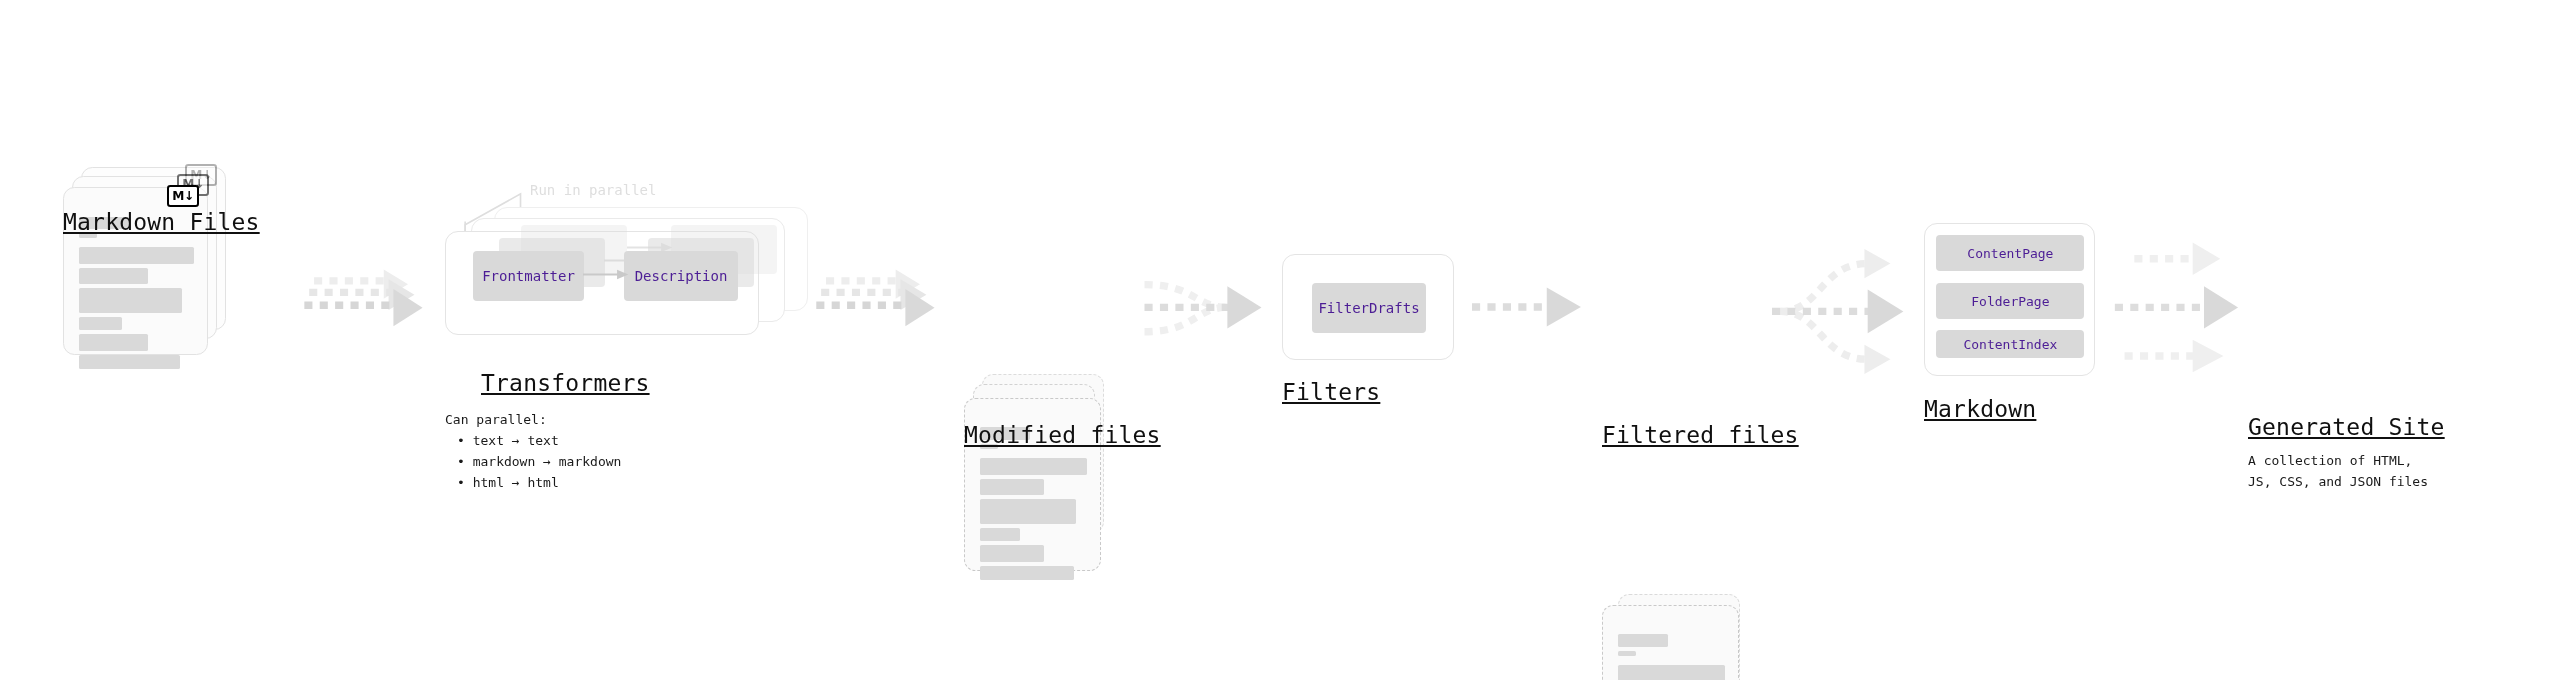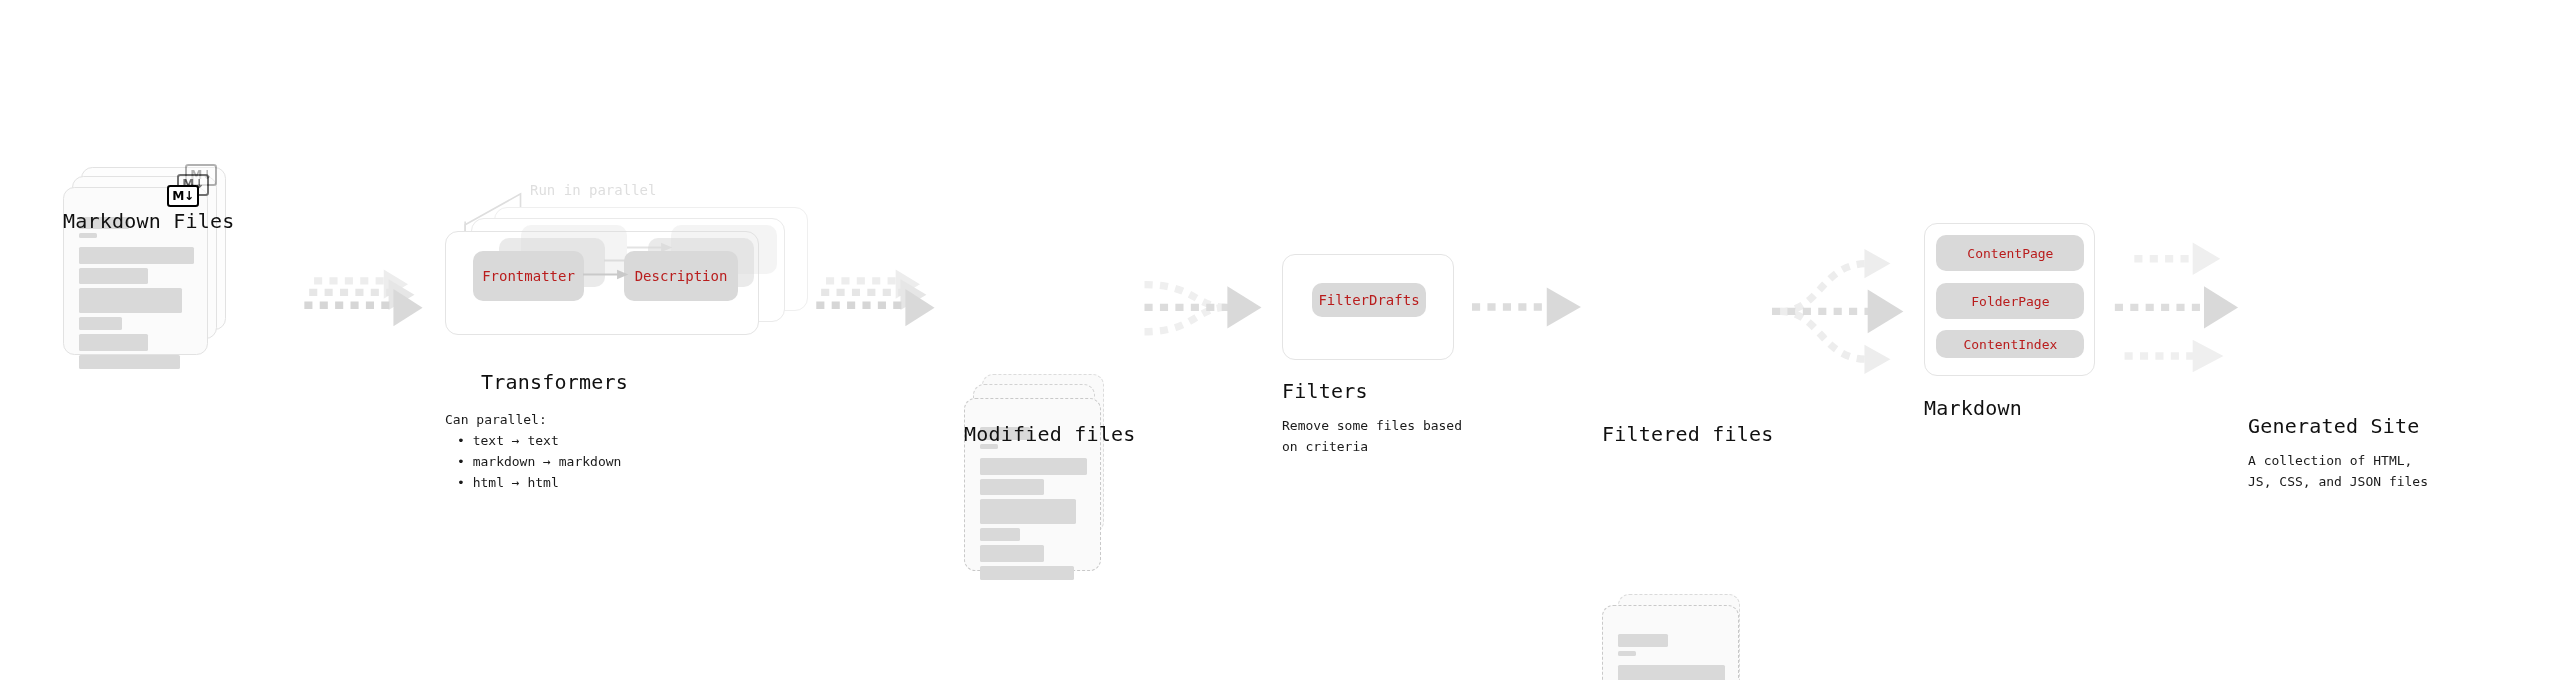--- a/index.html
+++ b/index.html
@@ -82,36 +82,37 @@
     position: absolute;
     box-sizing: border-box;
     border: 1.6px solid #e4e4e4;
     border-radius: 13px;
     background: #ffffff;
   }
   .chip {
     position: absolute;
     box-sizing: border-box;
     background: #d9d9d9;
-    border-radius: 10px;
+    border-radius: 4px;
     display: flex;
     align-items: center;
     justify-content: center;
-    color: #b91c1c;
+    color: #4c1d95;
     font-size: 14px;
     white-space: nowrap;
   }
 
   
   .title {
     position: absolute;
-    font-size: 20px;
+    font-size: 23px;
     color: #101010;
     white-space: nowrap;
     letter-spacing: 0.2px;
+    text-decoration: underline;
   }
   .subtitle {
     position: absolute;
     font-size: 13px;
     color: #1a1a1a;
     line-height: 1.62;
     white-space: pre;
   }
   .annot {
     position: absolute;
@@ -239,25 +240,23 @@
   <div class="title" style="left:964px; top:422px;">Modified files</div>
 
   <svg class="arrowlayer" style="left:1138px; top:260px;" width="130" height="98" viewBox="0 0 160 120">
     <path d="M8,30 C70,30 70,58 110,58" stroke="#efefef" stroke-width="9" stroke-dasharray="10 9" fill="none"></path>
     <path d="M8,88 C70,88 70,58 110,58" stroke="#efefef" stroke-width="9" stroke-dasharray="10 9" fill="none"></path>
     <line x1="8" y1="58" x2="116" y2="58" stroke="#dcdcdc" stroke-width="9" stroke-dasharray="10 9"></line>
     <polygon points="110,32 152,58 110,84" fill="#d9d9d9"></polygon>
   </svg>
 
   <div class="group-box" style="left:1282px; top:254px; width:172px; height:106px;">
-    <div class="chip" style="left:29px; top:28px; width:114px; height:34px;">FilterDrafts</div>
+    <div class="chip" style="left:29px; top:28px; width:114px; height:50px;">FilterDrafts</div>
   </div>
   <div class="title" style="left:1282px; top:379px;">Filters</div>
-  <div class="subtitle" style="left:1282px; top:415px;">Remove some files based
-on criteria</div>
 
   <svg class="arrowlayer" style="left:1472px; top:289px;" width="130" height="49" viewBox="0 0 160 60">
     <line x1="0" y1="22" x2="96" y2="22" stroke="#dcdcdc" stroke-width="9" stroke-dasharray="10 9"></line>
     <polygon points="92,-2 134,22 92,46" fill="#d9d9d9"></polygon>
   </svg>
 
   <div class="node card-stack" style="left:1602px; top:176px; width:171px; height:203px;">
     <div class="file-card dashed" style="left:16.3px; top:0px;  width:122px; height:154px; border-color:#dadada;"></div>
     <div class="file-card dashed" style="left:0px;  top:11.4px; width:137px; height:172px;">
       <div class="card-lines" style="left:14.6px; top:28px; right:13px;">

